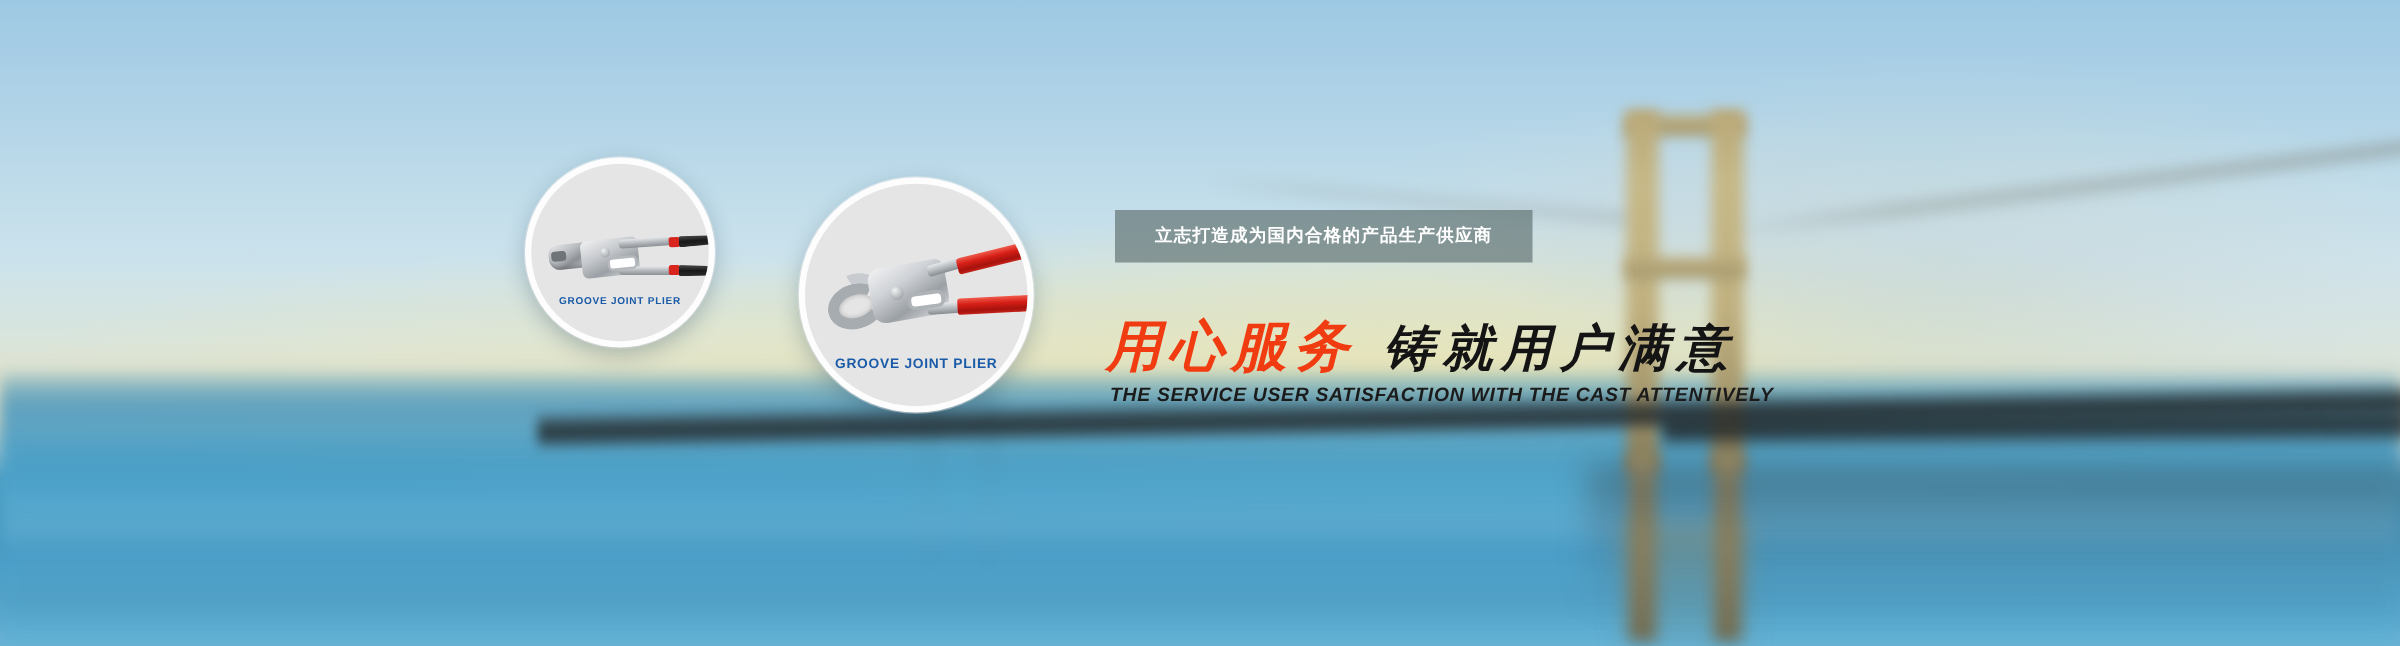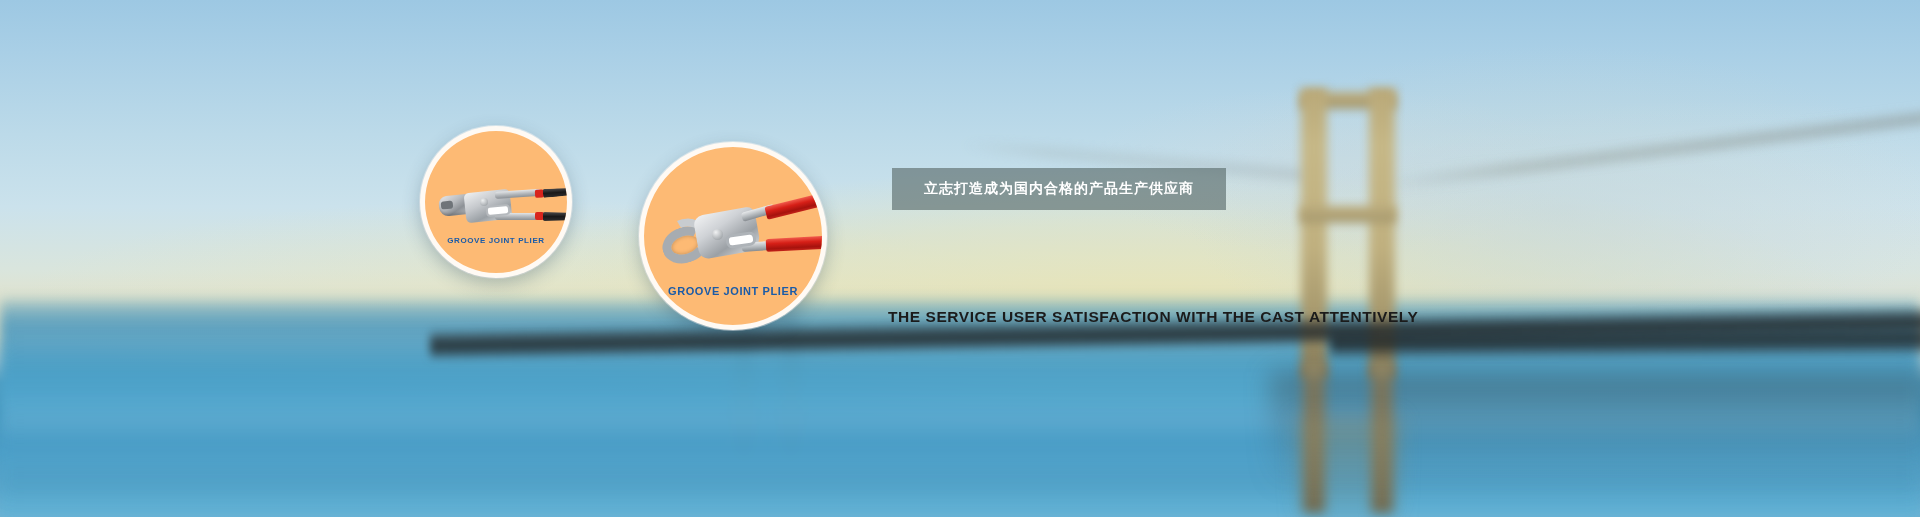--- a/index.html
+++ b/index.html
@@ -141,21 +141,21 @@
   .tower-reflect {
     position:absolute; left:1296px; top:418px; width:104px; height:99px;
     background:linear-gradient(to bottom, rgba(150,140,102,.40), rgba(120,118,92,.10));
     filter:blur(10px);
   }
 
   
   .product-circle {
     position:absolute;
     border-radius:50%;
-    background:#fdba74;
+    background:#e5e5e5;
     border:5px solid rgba(255,255,255,.92);
     box-shadow:0 6px 18px rgba(40,70,90,.30), 0 0 0 1px rgba(255,255,255,.55);
     overflow:hidden;
   }
   #circle-1 { left:420px; top:126px; width:152px; height:152px; }
   #circle-2 { left:639px; top:142px; width:188px; height:188px; }
 
   .circle-label {
     position:absolute; left:0; width:100%; text-align:center;
     color:#1a5ba8; font-weight:bold; letter-spacing:.6px;
@@ -287,21 +287,21 @@
   .headline .hl-black {
     font-family:"DejaVu Serif", serif;
     font-size:40px; font-weight:bold; color:#141414;
     letter-spacing:7px; font-style:italic;
     margin-left:22px;
   }
 
   .subheadline {
     position:absolute; left:888px; top:308px; width:640px;
     color:#1b1b1b; font-size:15.5px; font-weight:bold;
-    letter-spacing:.55px; white-space:nowrap;
+    letter-spacing:.55px; white-space:nowrap;font-style:italic;
   }
 </style>
 </head>
 <body>
 
 <div id="banner">
 
   <div class="bg-layer bg-sky"></div>
   <div class="bg-layer bg-haze"></div>
   <div class="bg-layer bg-mist"></div>
@@ -361,16 +361,19 @@
       <div class="t2-redgrip upper"></div>
       <div class="t2-redgrip lower"></div>
     </div>
     <div class="circle-label">GROOVE JOINT PLIER</div>
   </div>
 
   <div class="grey-tagline-box">
     <span>立志打造成为国内合格的产品生产供应商</span>
   </div>
 
+  <div class="headline">
+    <span class="hl-red">用心服务</span><span class="hl-black">铸就用户满意</span>
+  </div>
 
   <div class="subheadline">THE SERVICE USER SATISFACTION WITH THE CAST ATTENTIVELY</div>
 
 </div>
 
 </body></html>

